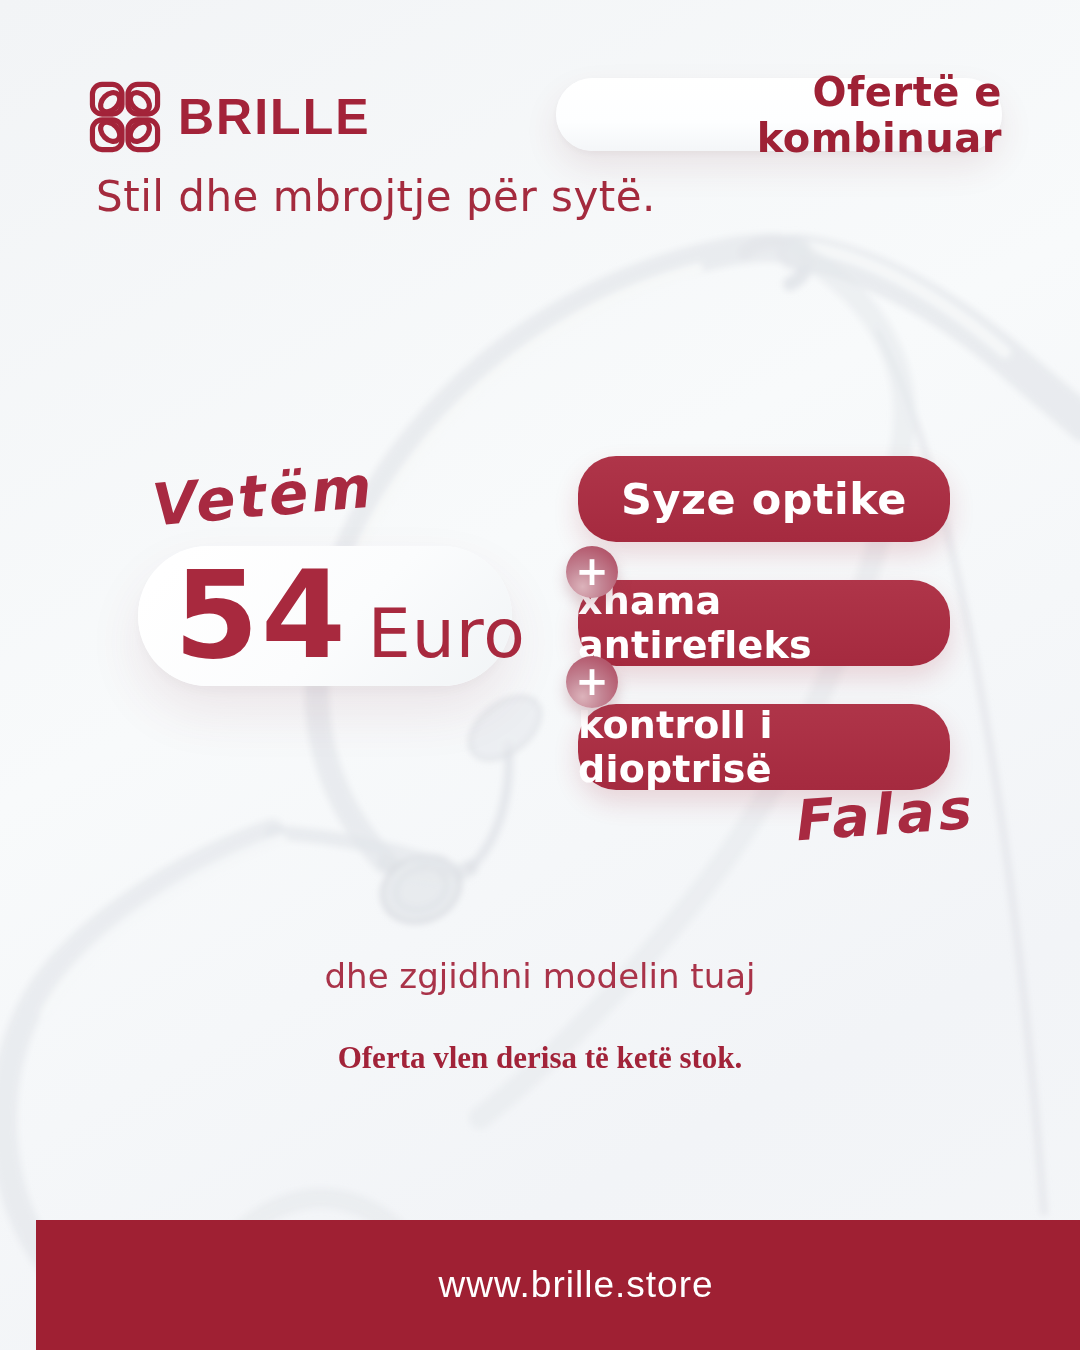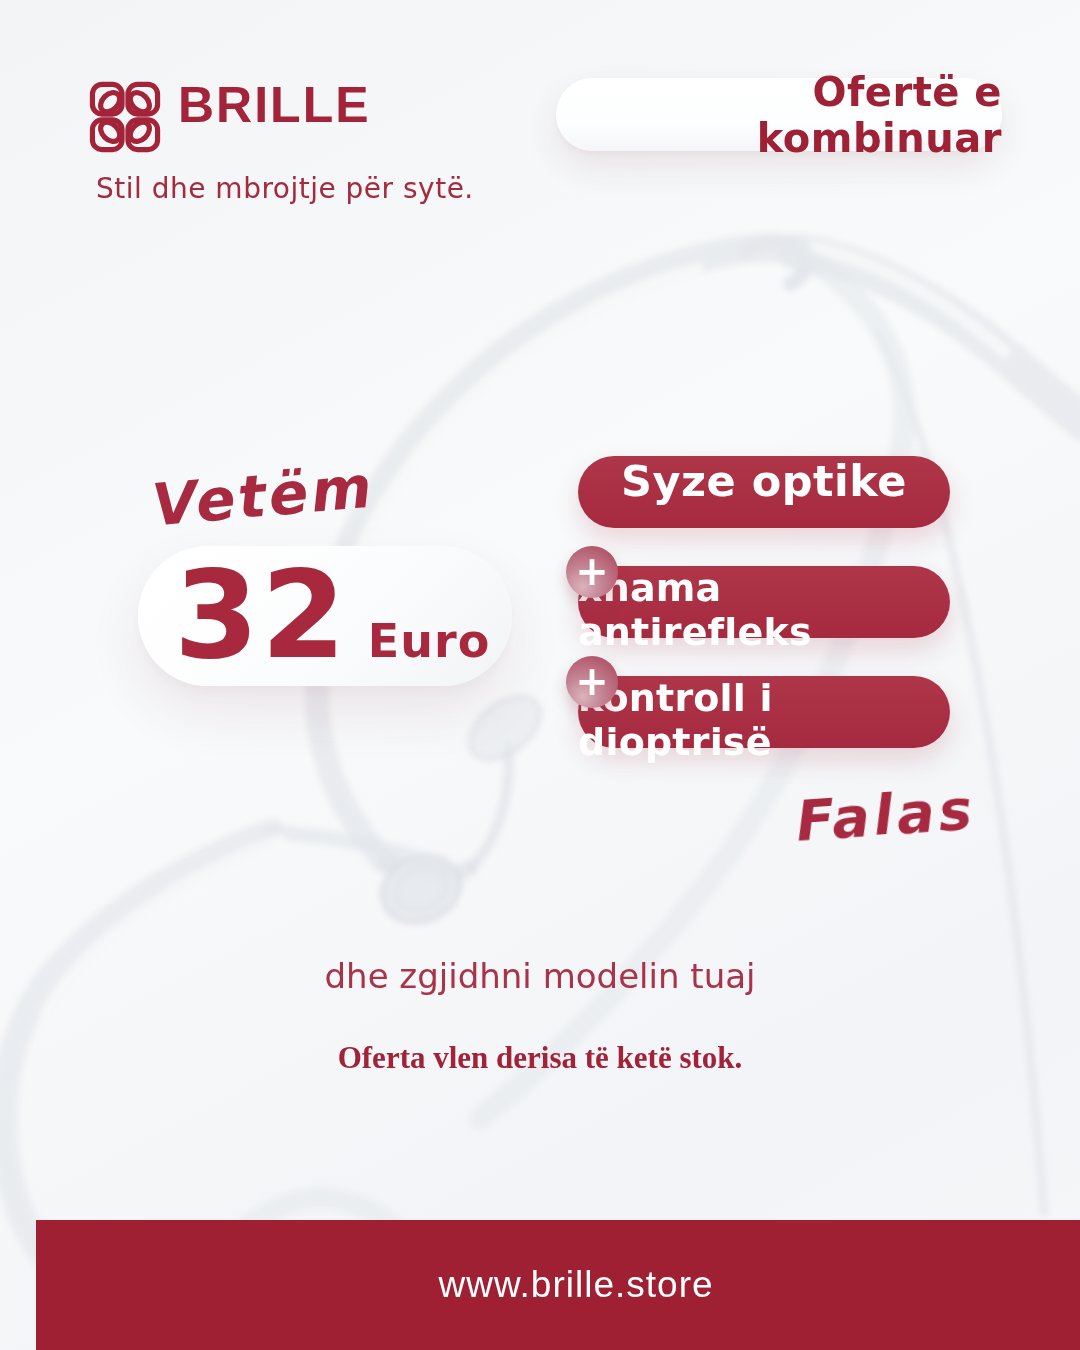--- a/index.html
+++ b/index.html
@@ -10,31 +10,31 @@
     margin:0 auto;
     overflow:hidden;
     background: linear-gradient(152deg, #f2f4f6 0%, #f8fafb 42%, #f2f4f7 78%, #f4f6f8 100%);
     font-family:"DejaVu Sans","Liberation Sans",sans-serif;
   }
   svg.glasses { position:absolute; left:0; top:0; z-index:0; }
 
   
   .logo-row {
     position:absolute; left:88px; top:80px;
-    display:flex; gap:16px; z-index:3;
+    display:flex; align-items:center; gap:16px; z-index:3;
   }
   .logo-mark { width:74px; height:74px; display:block; }
   .brand-name {
     font-size:50px; font-weight:600; letter-spacing:2px;
     color:#A32339; line-height:1;
     font-family:"Liberation Sans",sans-serif;
   }
   .tagline {
     position:absolute; left:96px; top:172px; z-index:3;
-    font-size:28px; font-weight:500; color:#A42B3E; letter-spacing:0.5px;
+    font-size:42px; font-weight:500; color:#A42B3E; letter-spacing:0.5px;
   }
   .badge {
     position:absolute; left:556px; top:78px; width:446px; height:73px; z-index:3;
     border-radius:40px;
     background: linear-gradient(180deg,#ffffff 0%,#fdfeff 60%,#f4f6f8 100%);
     box-shadow: 0 16px 34px rgba(130,45,60,0.10), 0 3px 8px rgba(0,0,0,0.04);
     display:flex; align-items:center; justify-content:center;text-align:right;
   }
   .badge-label { font-size:40px; font-weight:700; color:#9E2135; letter-spacing:0.5px; }
 
@@ -51,31 +51,31 @@
     background: linear-gradient(135deg,#ffffff 10%,#fbfcfd 55%,#f1f4f6 100%);
     box-shadow: 0 26px 52px rgba(140,60,75,0.10), 0 6px 14px rgba(0,0,0,0.03);
     display:flex; align-items:baseline;
     padding-left:36px; padding-top:4px;
   }
   .price-amount {
     font-size:122px; font-weight:800; line-height:1.08;
     color:#A8293E; letter-spacing:2px;
   }
   .price-currency {
-    font-size:46px; font-weight:700; color:#A8293E;
+    font-size:68px; font-weight:400; color:#A8293E;
     margin-left:20px; letter-spacing:1px;margin-top:32px;
   }
 
   
   .items { position:absolute; left:578px; top:456px; width:372px; z-index:3; }
   .item-pill {
-    width:372px; height:72px; border-radius:38px;
+    width:372px; height:86px; border-radius:38px;
     background: linear-gradient(180deg,#AF3549 0%,#A52A3F 100%);
     box-shadow: 0 12px 26px rgba(160,32,51,0.16);
-    display:flex; justify-content:center;
+    display:flex; align-items:center; justify-content:center;
     color:#ffffff;
   }
   .item-pill + .item-pill { margin-top:38px; }
   .item-label-lg { font-size:43px; font-weight:700; letter-spacing:0.5px; }
   .item-label { font-size:38px; font-weight:600; letter-spacing:0.2px; }
   .plus-circle {
     position:absolute; left:566px; width:52px; height:52px; z-index:4;
     border-radius:50%;
     background: radial-gradient(circle at 32% 78%, #dcb3bb 0%, #c48695 35%, #b45a6e 75%, #ad4c62 100%);
     box-shadow: 0 8px 14px rgba(140,60,75,0.25);
@@ -173,21 +173,21 @@
     <div class="brand-name">BRILLE</div>
   </div>
   <div class="tagline">Stil dhe mbrojtje për sytë.</div>
 
   <div class="badge">
     <span class="badge-label">Ofertë e kombinuar</span>
   </div>
 
   <div class="script-vetem">Vetëm</div>
   <div class="price-pill">
-    <span class="price-amount">32</span>
+    <span class="price-amount">54</span>
     <span class="price-currency">Euro</span>
   </div>
 
   <div class="items">
     <div class="item-pill">
       <span class="item-label-lg">Syze optike</span>
     </div>
     <div class="item-pill">
       <span class="item-label">xhama antirefleks</span>
     </div>

